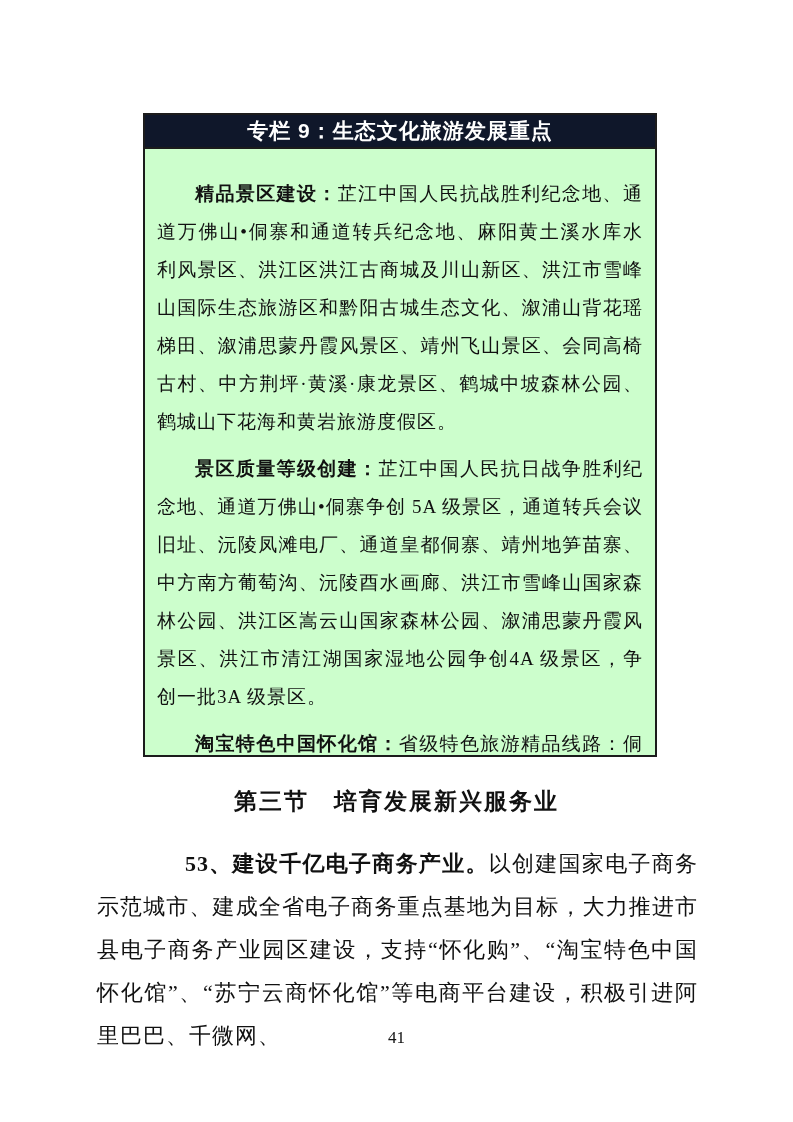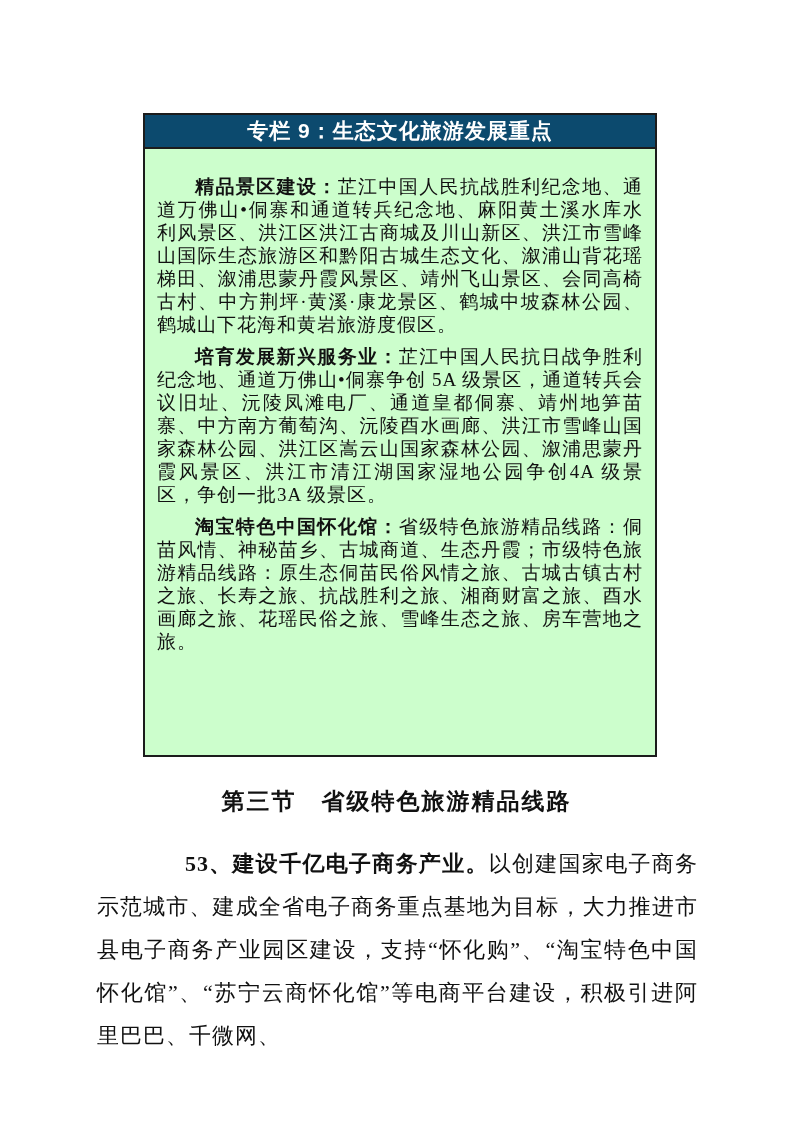--- a/index.html
+++ b/index.html
@@ -33,21 +33,21 @@
     font-family: "Liberation Sans", "DejaVu Sans", sans-serif;
     font-weight: bold;
     font-size: 21px;
     line-height: 24px;
     padding: 4px 0 4px 0;
     letter-spacing: 1px;
   }
   .panel-body {
     padding: 26px 12px 14px 12px;
     font-size: 19px;
-    line-height: 23px;
+    line-height: 38px;
     text-align: justify;
     text-justify: inter-character;
     word-break: break-all;
     letter-spacing: 1px;
   }
   .panel-para { text-indent: 2em; }
   .panel-para + .panel-para { margin-top: 9px; }
   .para-label { font-weight: bold; }
   
   .section-heading {
@@ -85,26 +85,27 @@
     font-size: 17px;
     color: #111111;
   }
 </style>
 </head>
 <body>
 
 <div class="page">
 
   <section class="panel" style="background: rgb(204, 254, 204); border-color: rgb(28, 28, 28);">
-    <header class="panel-header" style="background: #0c4a6e; color: rgb(255, 255, 255); border-bottom-color: rgb(28, 28, 28);">专栏 9：生态文化旅游发展重点</header>
+    <header class="panel-header" style="background: #0f172a; color: rgb(255, 255, 255); border-bottom-color: rgb(28, 28, 28);">专栏 9：生态文化旅游发展重点</header>
     <div class="panel-body">
       <p class="panel-para"><span class="para-label">精品景区建设：</span><span class="para-text">芷江中国人民抗战胜利纪念地、通道万佛山•侗寨和通道转兵纪念地、麻阳黄土溪水库水利风景区、洪江区洪江古商城及川山新区、洪江市雪峰山国际生态旅游区和黔阳古城生态文化、溆浦山背花瑶梯田、溆浦思蒙丹霞风景区、靖州飞山景区、会同高椅古村、中方荆坪·黄溪·康龙景区、鹤城中坡森林公园、鹤城山下花海和黄岩旅游度假区。</span></p>
-      <p class="panel-para"><span class="para-label">培育发展新兴服务业：</span><span class="para-text">芷江中国人民抗日战争胜利纪念地、通道万佛山•侗寨争创 5A 级景区，通道转兵会议旧址、沅陵凤滩电厂、通道皇都侗寨、靖州地笋苗寨、中方南方葡萄沟、沅陵酉水画廊、洪江市雪峰山国家森林公园、洪江区嵩云山国家森林公园、溆浦思蒙丹霞风景区、洪江市清江湖国家湿地公园争创4A 级景区，争创一批3A 级景区。</span></p>
+      <p class="panel-para"><span class="para-label">景区质量等级创建：</span><span class="para-text">芷江中国人民抗日战争胜利纪念地、通道万佛山•侗寨争创 5A 级景区，通道转兵会议旧址、沅陵凤滩电厂、通道皇都侗寨、靖州地笋苗寨、中方南方葡萄沟、沅陵酉水画廊、洪江市雪峰山国家森林公园、洪江区嵩云山国家森林公园、溆浦思蒙丹霞风景区、洪江市清江湖国家湿地公园争创4A 级景区，争创一批3A 级景区。</span></p>
       <p class="panel-para"><span class="para-label">淘宝特色中国怀化馆：</span><span class="para-text">省级特色旅游精品线路：侗苗风情、神秘苗乡、古城商道、生态丹霞；市级特色旅游精品线路：原生态侗苗民俗风情之旅、古城古镇古村之旅、长寿之旅、抗战胜利之旅、湘商财富之旅、酉水画廊之旅、花瑶民俗之旅、雪峰生态之旅、房车营地之旅。</span></p>
     </div>
   </section>
 
-  <h2 class="section-heading">第三节　省级特色旅游精品线路</h2>
+  <h2 class="section-heading">第三节　培育发展新兴服务业</h2>
 
   <p class="body-para"><span class="body-lead">53、建设千亿电子商务产业。</span><span class="body-text">以创建国家电子商务示范城市、建成全省电子商务重点基地为目标，大力推进市县电子商务产业园区建设，支持“怀化购”、“淘宝特色中国怀化馆”、“苏宁云商怀化馆”等电商平台建设，积极引进阿里巴巴、千微网、</span></p>
 
+  <div class="page-number">41</div>
 
 </div>
 
 </body></html>

